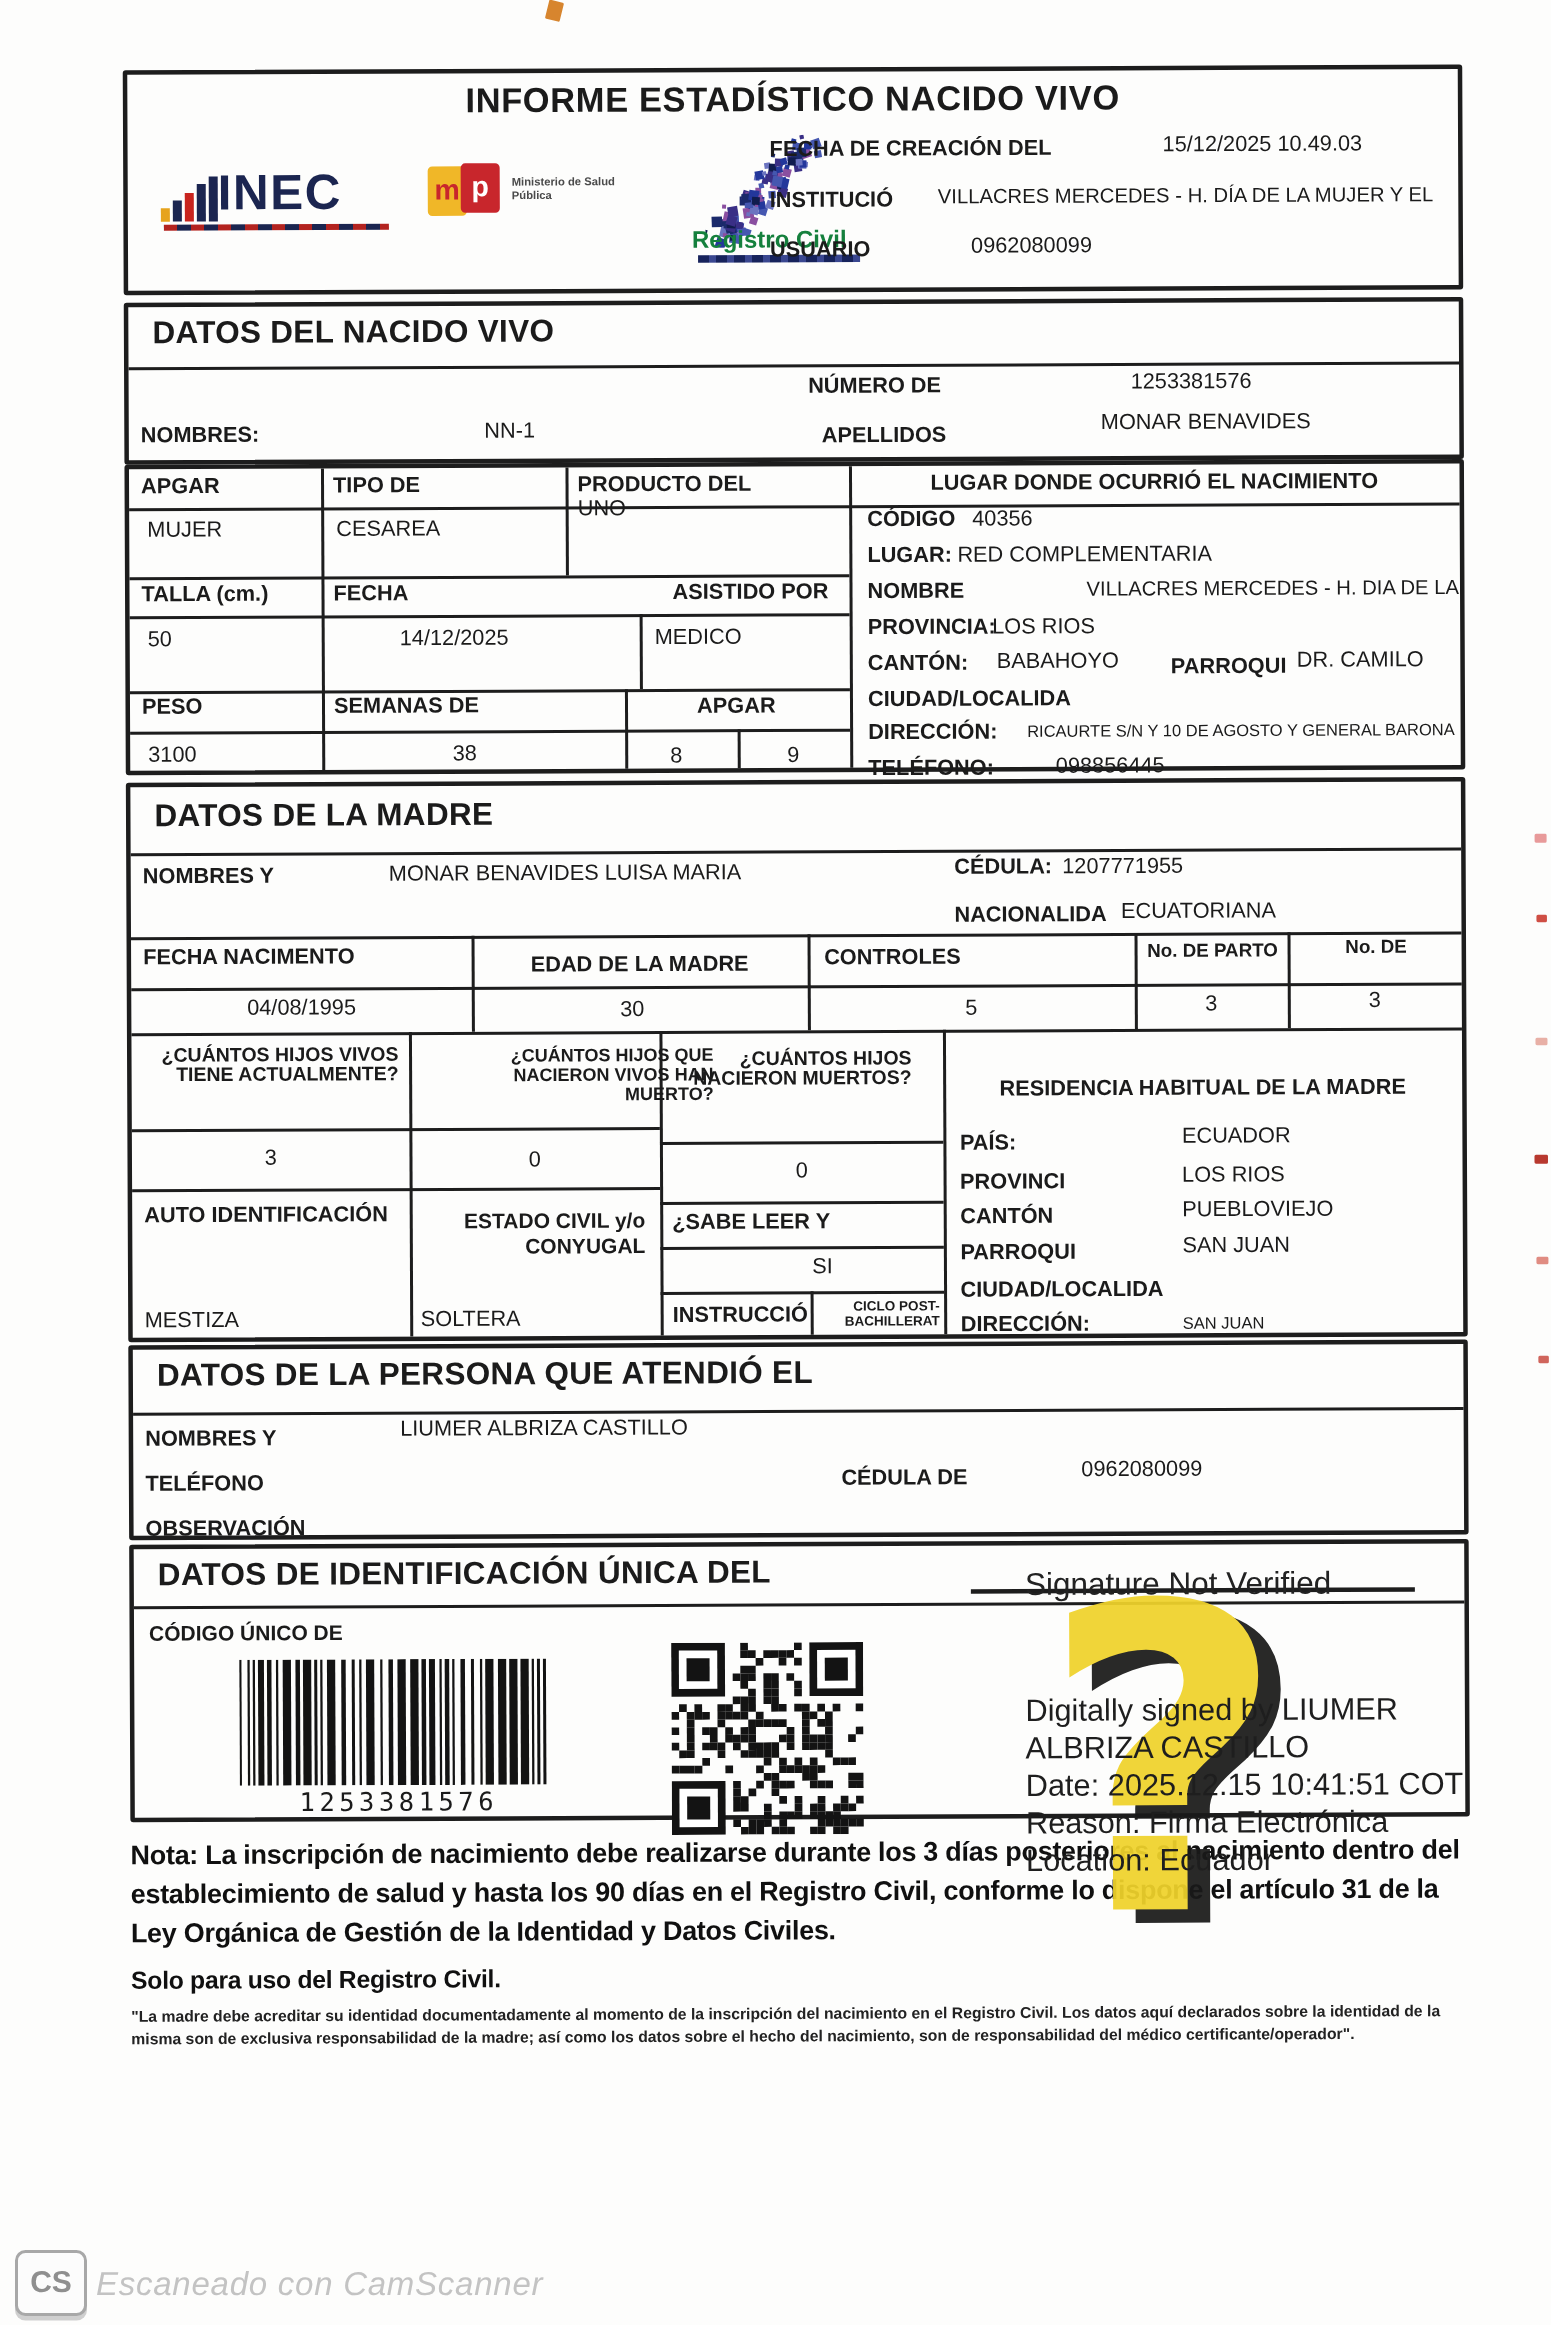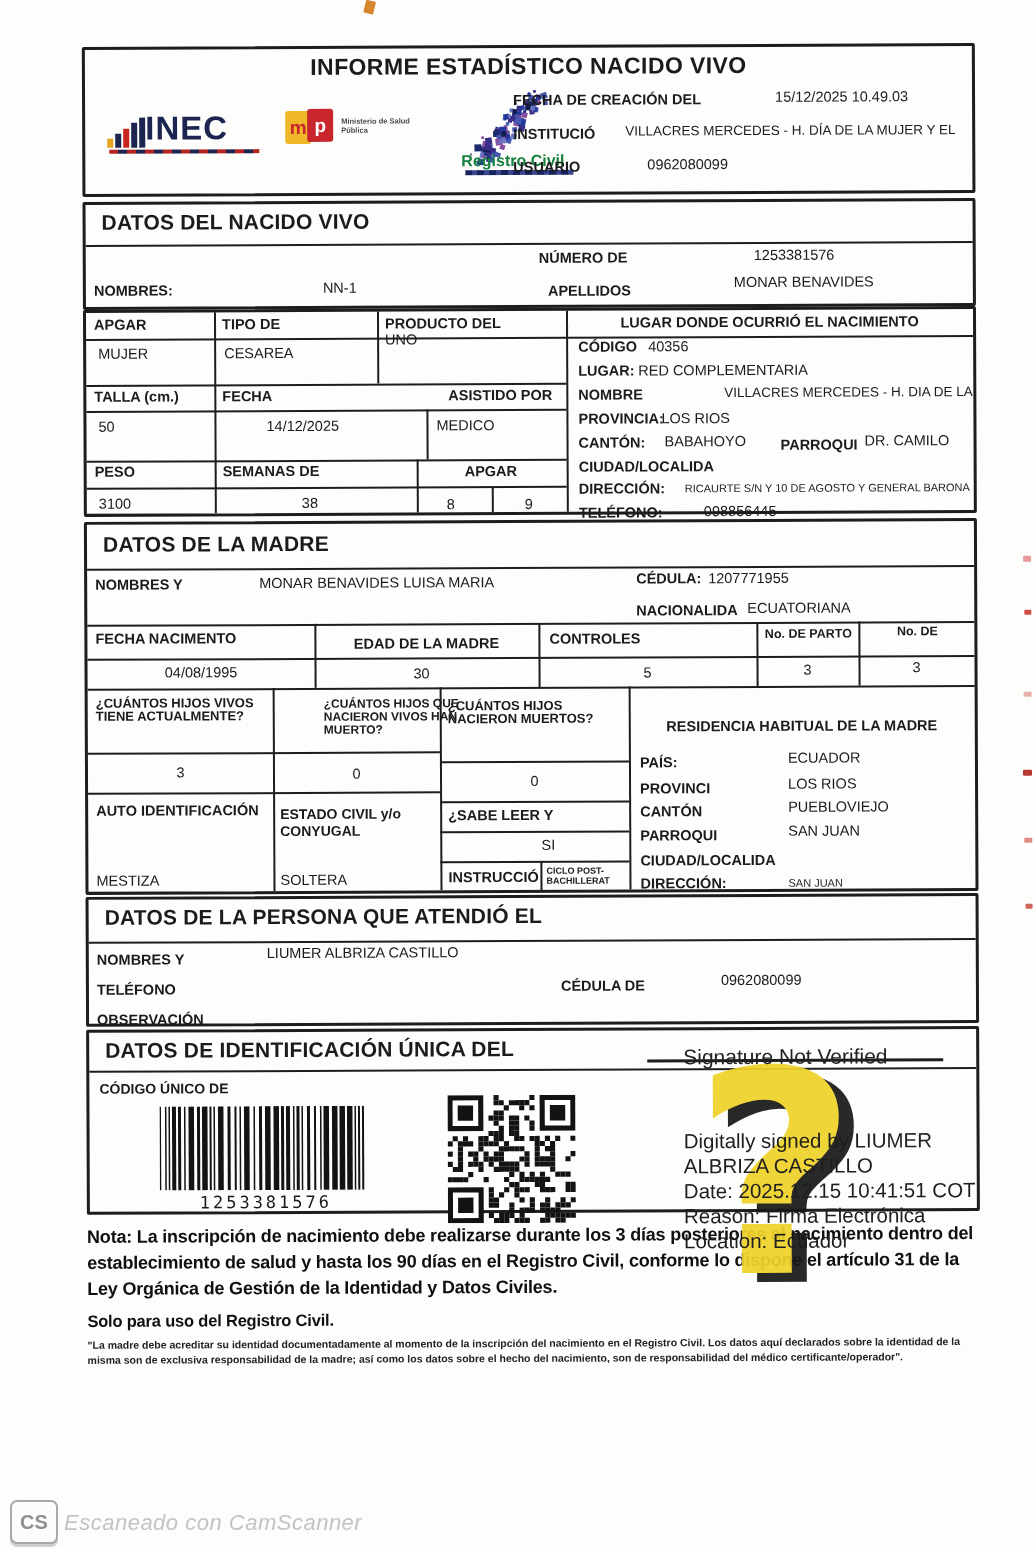--- a/index.html
+++ b/index.html
@@ -7,21 +7,21 @@
         font-family:"Liberation Sans",sans-serif;color:#1b1b1b;}
   .sheet{position:absolute;inset:0;transform:rotate(-0.25deg);}
   .box{position:absolute;border:3px solid #1d1d1d;border-radius:2px;box-sizing:border-box;background:transparent;}
   .hline{position:absolute;background:#1d1d1d;height:2px;}
   .vline{position:absolute;background:#1d1d1d;width:2px;}
   .lbl{position:absolute;font-weight:bold;font-size:14.5px;white-space:nowrap;}
   .val{position:absolute;font-size:14.5px;white-space:nowrap;}
   .sec-title{position:absolute;font-weight:bold;font-size:21px;letter-spacing:.2px;white-space:nowrap;}
   .doc-title{position:absolute;width:100%;text-align:center;font-weight:bold;font-size:23px;letter-spacing:.4px;}
   .center{text-align:center;}
-  .q{position:absolute;font-weight:bold;line-height:13px;}
+  .q{position:absolute;font-weight:bold;line-height:13px;text-align:right;}
   .small{font-size:11px;}
   .sig-line{font-size:20.5px;line-height:25px;color:#1e1e1e;white-space:nowrap;}
   .qmark{position:absolute;font-family:"DejaVu Sans",sans-serif;font-weight:bold;font-size:282px;line-height:1;
          color:#f0d32b;text-shadow:15px 9px 0 #191919;z-index:4;opacity:.93;}
   .nota{position:absolute;font-weight:bold;font-size:18px;line-height:26px;letter-spacing:-0.2px;color:#101010;z-index:1;}
   .disclaimer{position:absolute;font-weight:bold;font-size:10.5px;line-height:15px;color:#222;z-index:1;}
   .cs-badge{position:absolute;width:44px;height:40px;border:2.5px solid #a8a8a8;border-radius:7px;background:#fcfcfc;
             color:#8f8f8f;font-weight:bold;font-size:20px;display:flex;align-items:center;justify-content:center;
             box-shadow:0 3px 0 #cfcfcf;}
   .cs-text{position:absolute;font-size:22px;color:#c3c3c3;font-style:italic;letter-spacing:.5px;}

